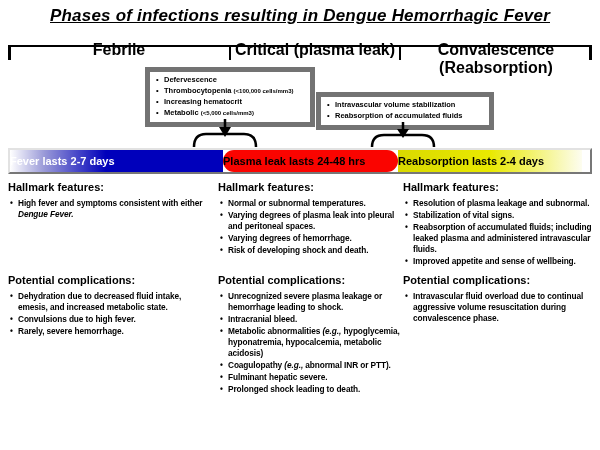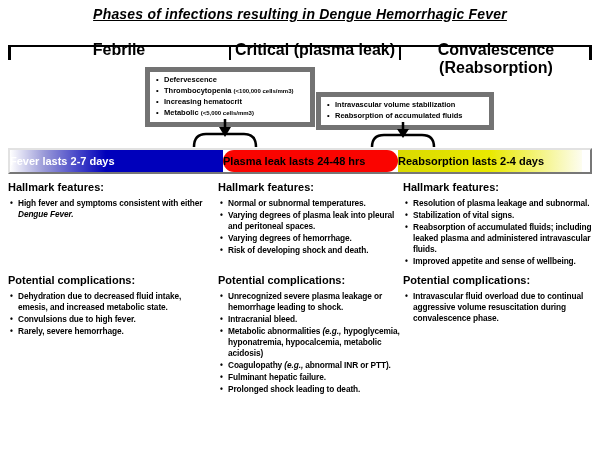--- a/index.html
+++ b/index.html
@@ -3,21 +3,21 @@
 <meta charset="utf-8">
 <style>
   html,body{margin:0;padding:0;background:#fff;}
   .slide{
     position:relative;width:600px;height:450px;background:#ffffff;
     font-family:"Liberation Sans",sans-serif;font-weight:bold;color:#000;
     overflow:hidden;
   }
   .title{
     position:absolute;top:6px;left:0;width:100%;text-align:center;
-    font-size:14px;font-style:italic;text-decoration:underline;letter-spacing:.2px;
+    font-size:17px;font-style:italic;text-decoration:underline;letter-spacing:.2px;
   }
   .phase-label{position:absolute;top:41px;text-align:center;font-size:16px;}
   .pl0{left:8px;width:222px}
   .pl1{left:230px;width:170px}
   .pl2{left:400px;width:192px}
   .tl-line{position:absolute;left:8px;top:45px;width:584px;height:2px;background:#000;}
   .tick{position:absolute;top:45px;width:2px;height:15px;background:#000;}
   .t0{left:8px;width:3px}.t1{left:229px}.t2{left:399px}.t3{left:589px;width:3px}
   .callout{position:absolute;border:5px solid #737373;background:#fff;padding:3px 5px;box-sizing:border-box;}
   .box1{left:145px;top:67px;width:170px;}
@@ -137,21 +137,21 @@
         <li><span>Rarely, severe hemorrhage.</span></li>
       </ul>
   </div>
   <div class="col-block colw1 rowc">
     <div class="sec-head">Potential complications:</div>
     <ul>
         <li><span>Unrecognized severe plasma leakage or hemorrhage leading to shock.</span></li>
         <li><span>Intracranial bleed.</span></li>
         <li><span>Metabolic abnormalities </span><span class="it">(e.g.,</span><span> hypoglycemia, hyponatremia, hypocalcemia, metabolic acidosis)</span></li>
         <li><span>Coagulopathy </span><span class="it">(e.g.,</span><span> abnormal INR or PTT).</span></li>
-        <li><span>Fulminant hepatic failure.</span></li>
+        <li><span>Fulminant hepatic severe.</span></li>
         <li><span>Prolonged shock leading to death.</span></li>
       </ul>
   </div>
   <div class="col-block colw2 rowc">
     <div class="sec-head">Potential complications:</div>
     <ul>
         <li><span>Intravascular fluid overload due to continual aggressive volume resuscitation during convalescence phase.</span></li>
       </ul>
   </div>
 

